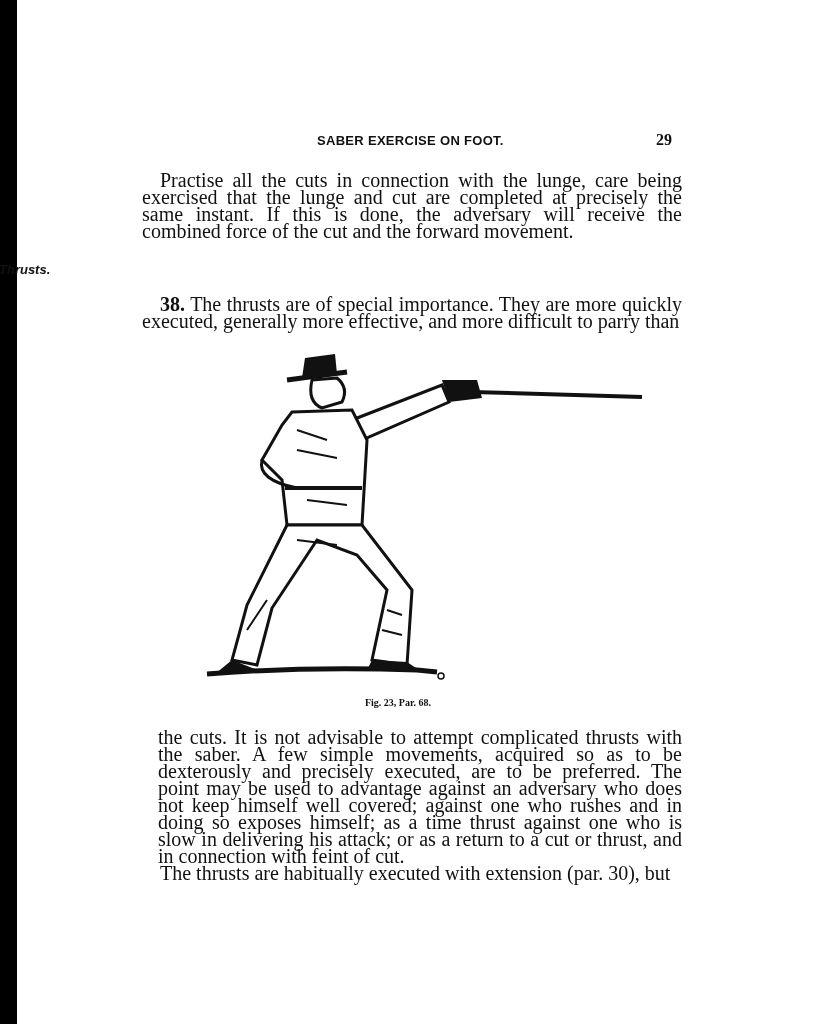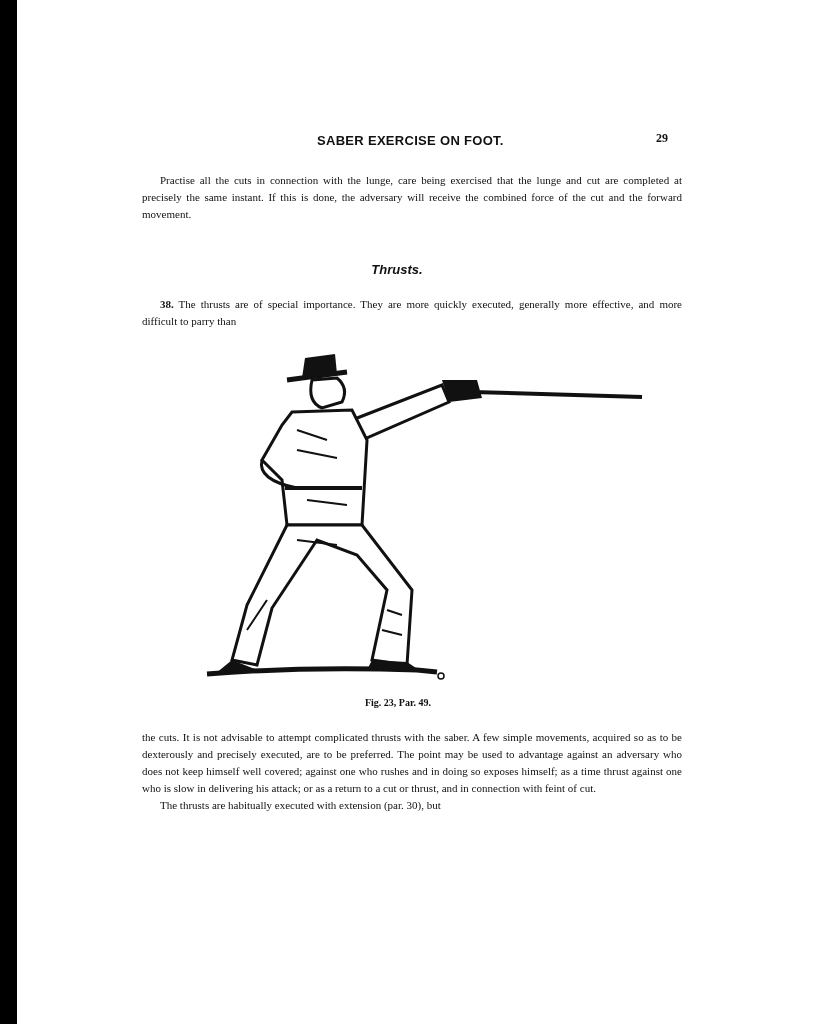--- a/index.html
+++ b/index.html
@@ -1,24 +1,24 @@
 <!DOCTYPE html>
 <html><head>
 <meta charset="utf-8">
 <style>
   html, body { margin: 0; padding: 0; }
   body { width: 830px; height: 1024px; background: #000; position: relative; overflow: hidden; }
   .page { position: absolute; left: 17px; top: 0; width: 796px; height: 1024px; background: #fff; padding-left: 27px; }
   .running-head { position: absolute; top: 133px; left: 300px; font-family: "Liberation Sans", sans-serif; font-weight: bold; font-size: 13px; letter-spacing: 0.3px; color: #111; }
-  .page-num { position: absolute; top: 131px; left: 639px; font-family: "Liberation Serif", serif; font-weight: bold; font-size: 12px; color: #111; }
-  .text { position: absolute; left: 125px; width: 540px; font-family: "Liberation Serif", serif; font-size: 11px; line-height: 17px; color: #111; text-align: justify; }
+  .page-num { position: absolute; top: 131px; left: 639px; font-family: "Liberation Serif", serif; font-weight: bold; font-size: 16px; color: #111; }
+  .text { position: absolute; left: 125px; width: 540px; font-family: "Liberation Serif", serif; font-size: 20px; line-height: 17px; color: #111; text-align: justify; }
   .text p { margin: 0; text-indent: 18px; }
-  .text p.noindent { text-indent: 0; }
+  .text p.noindent { text-indent: 0; margin-left: 16px; }
   .block1 { top: 172px; }
-  .heading { position: absolute; top: 262px; left: 0; width: 796px; text-align: center; font-family: "Liberation Sans", sans-serif; font-weight: bold; font-style: italic; font-size: 13px; color: #111; padding-left: 0; }
+  .heading { position: absolute; top: 262px; left: 0; width: 796px; text-align: left; font-family: "Liberation Sans", sans-serif; font-weight: bold; font-style: italic; font-size: 13px; color: #111; padding-left: 0; }
   .heading span { position: relative; left: -18px; }
   .block2 { top: 296px; }
   .parnum { font-weight: bold; }
   .figure { position: absolute; left: 170px; top: 340px; width: 460px; height: 350px; }
   .caption { position: absolute; top: 697px; left: 0; width: 796px; text-align: center; font-family: "Liberation Serif", serif; font-weight: bold; font-size: 10px; color: #111; }
   .caption span { position: relative; left: -17px; }
   .block3 { top: 729px; }
 </style>
 </head>
 <body>
@@ -57,19 +57,19 @@
     <path d="M75 120 Q70 140 110 148" stroke="#111" stroke-width="3" fill="none"></path>
     <path d="M98 148 L175 148" stroke="#111" stroke-width="4"></path>
 
     <path d="M100 185 L60 265 L45 320 L70 325 L85 268 L130 200 L170 215 L200 250 L185 320 L220 325 L225 250 L175 185 Z" fill="#fff" stroke="#111" stroke-width="3"></path>
     <path d="M45 320 L28 334 L70 330 Z" fill="#111"></path>
     <path d="M185 320 L180 330 L235 332 L220 322 Z" fill="#111"></path>
 
     <path d="M110 90 L140 100 M110 110 L150 118 M120 160 L160 165 M110 200 L150 205 M80 260 L60 290 M200 270 L215 275 M195 290 L215 295" stroke="#111" stroke-width="2"></path>
   </svg>
 
-  <div class="caption"><span>Fig. 23, Par. 49.</span></div>
+  <div class="caption"><span>Fig. 23, Par. 68.</span></div>
 
   <div class="text block3">
     <p class="noindent">the cuts. It is not advisable to attempt complicated thrusts with the saber. A few simple movements, acquired so as to be dexterously and precisely executed, are to be preferred. The point may be used to advantage against an adversary who does not keep himself well covered; against one who rushes and in doing so exposes himself; as a time thrust against one who is slow in delivering his attack; or as a return to a cut or thrust, and in connection with feint of cut.</p>
     <p>The thrusts are habitually executed with extension (par. 30), but</p>
   </div>
 </div>
 
 </body></html>

